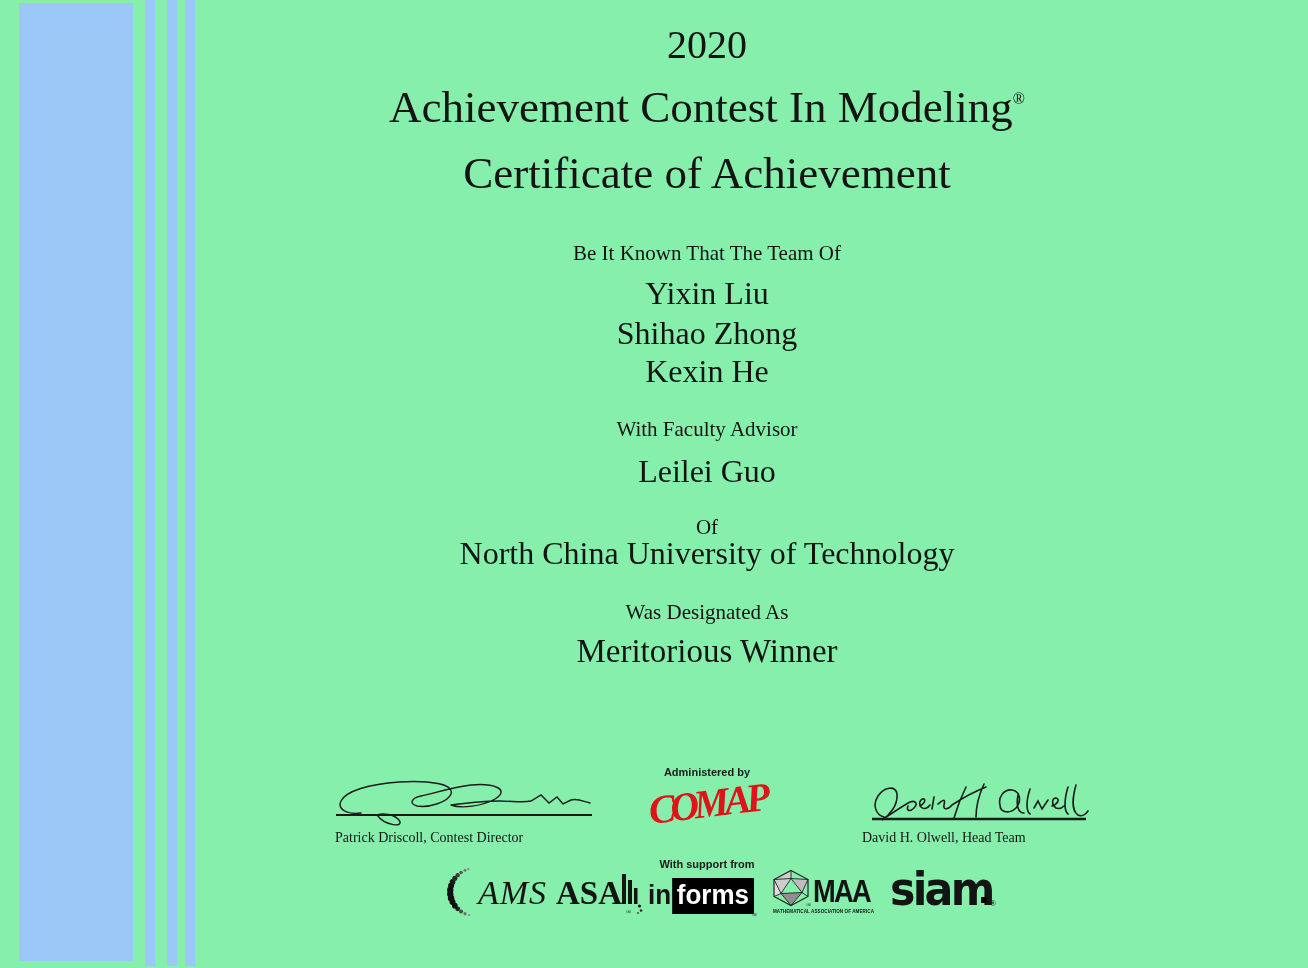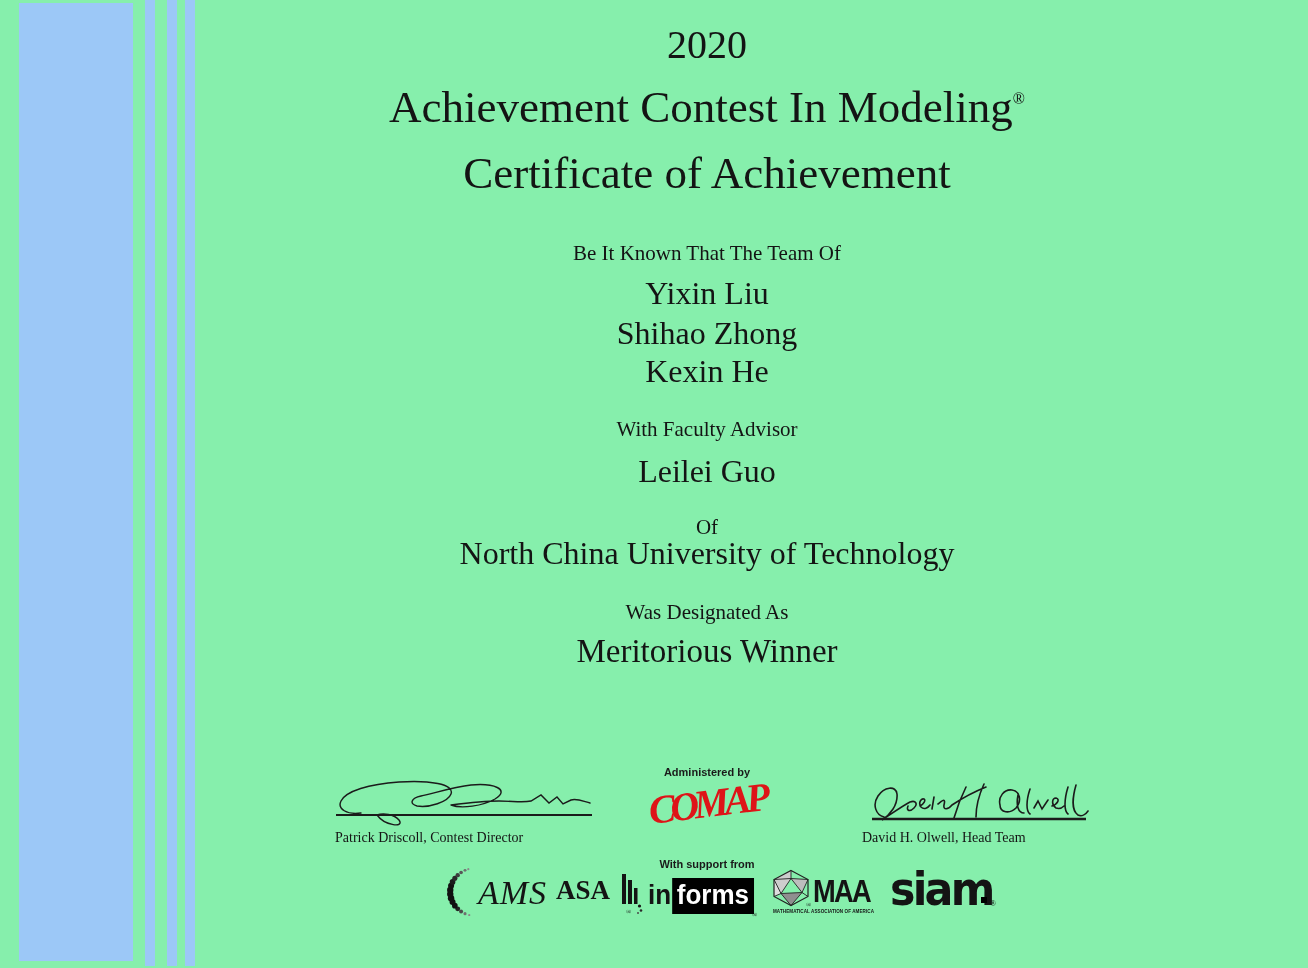--- a/index.html
+++ b/index.html
@@ -43,21 +43,21 @@
   .comap-admin   { top:767px; }
   .comap-support { top:852px;margin-top:7px; }
   .comap-logo { position:absolute; left:627px; top:784px; width:160px; text-align:center;
                 font-size:40px; font-weight:bold; font-style:italic; letter-spacing:-5px;
                 color:#DE1418; transform:rotate(-7deg); line-height:1; }
 
   
   .logo-el { position:absolute; line-height:1; white-space:nowrap; }
   .ams-dots  { left:441px; top:868px; }
   .ams-text  { left:478px; top:876px; font-size:34px; letter-spacing:1px;font-style:italic; }
-  .asa-text  { left:556px; top:877px; font-size:27px; font-weight:bold; }
+  .asa-text  { left:556px; top:877px; font-size:33px; font-weight:bold; }
   .asa-bars  { left:621px; top:872px; }
   .tiny-reg  { position:absolute; font-size:7px; line-height:1; }
   .asa-reg   { left:626px; top:909px; }
   .informs   { left:648px; top:878px; font-family:"Liberation Sans","DejaVu Sans",sans-serif;
                font-size:28px; font-weight:bold; transform:scaleX(0.93); transform-origin:left top; }
   .informs .forms-box { display:inline-block; background:#000; color:#fff; padding:3px 5px 5px; margin-left:1px; }
   .informs-reg { left:752px; top:912px; }
   .maa-poly  { left:771px; top:869px; }
   .maa-reg   { left:806px; top:902px; }
   .maa-text  { left:813px; top:876px; font-family:"Liberation Sans","DejaVu Sans",sans-serif;

